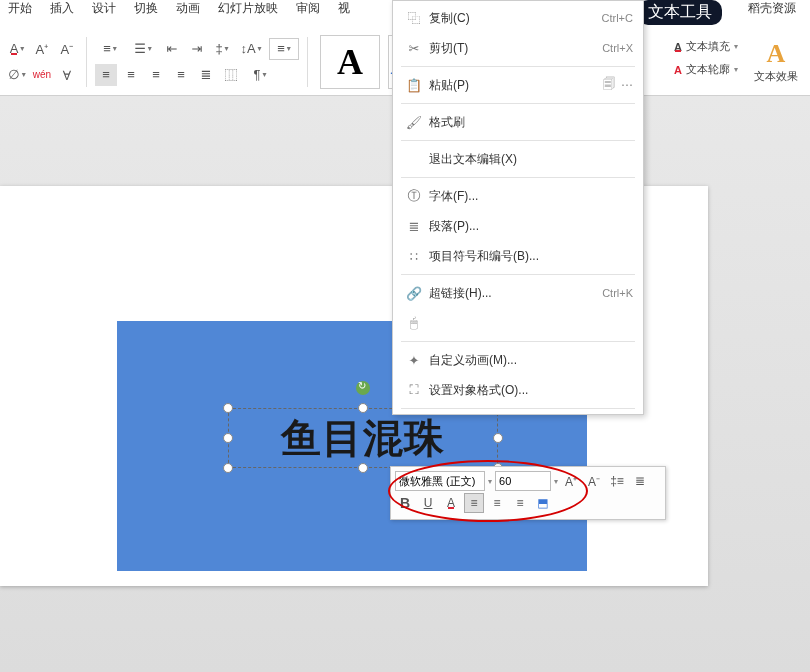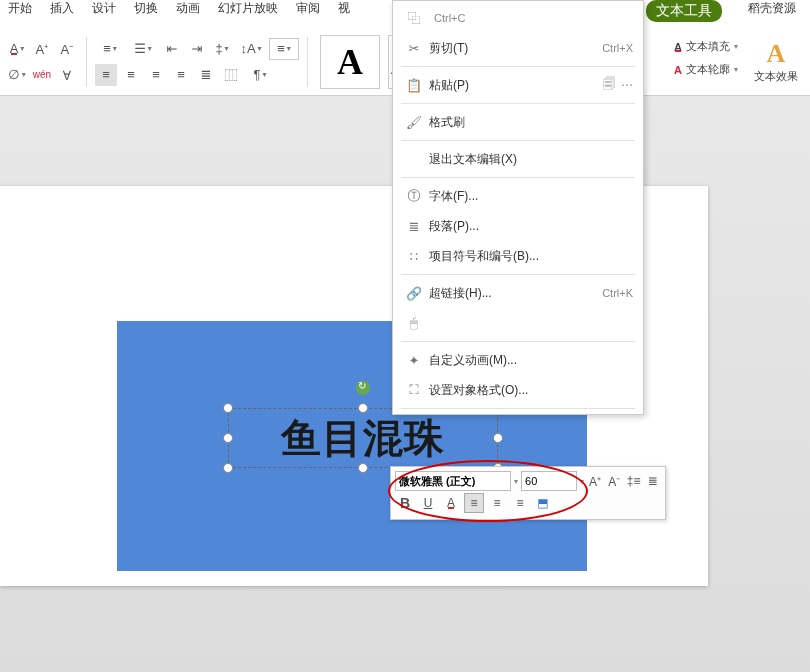--- a/index.html
+++ b/index.html
@@ -1,20 +1,20 @@
 <!DOCTYPE html>
 <html><head>
   <meta charset="utf-8">
   <style>
     * { margin: 0; padding: 0; box-sizing: border-box; font-family: "Microsoft YaHei", sans-serif; }
     body { width: 810px; height: 672px; background: #f0f0f0; overflow: hidden; position: relative; }
     
     .ribbon-tabs { background: #fff; height: 28px; display: flex; align-items: flex-start; padding-left: 8px; gap: 18px; font-size: 12px; color: #333; }
     .ribbon-tab { cursor: pointer; }
-    .tool-badge { background: #4d7c0f; color: #fff; padding: 2px 10px; border-radius: 10px; font-size: 14px; margin-left: auto; }
+    .tool-badge { background: #0f172a; color: #fff; padding: 2px 10px; border-radius: 10px; font-size: 16px; margin-left: auto; }
     .ribbon-tab-right { font-size: 12px; color: #333; margin: 0 14px 0 8px; }
     
     .ribbon-toolbar { background: #fff; height: 68px; border-bottom: 1px solid #d0d0d0; display: flex; align-items: center; padding: 4px 6px; gap: 4px; }
     .tb-group { display: flex; flex-direction: column; gap: 4px; }
     .tb-row { display: flex; gap: 3px; align-items: center; }
     .tb-btn { width: 22px; height: 22px; display: flex; align-items: center; justify-content: center; color: #555; font-size: 13px; border: 1px solid transparent; }
     .tb-btn.combo { width: 30px; }
     .tb-sep { width: 1px; height: 50px; background: #ddd; margin: 0 4px; }
     .big-A-box { width: 60px; height: 54px; border: 1px solid #ccc; background: #fff; display: flex; align-items: center; justify-content: center; margin-left: 4px; }
     .big-A { font-size: 36px; font-weight: bold; color: #000; font-family: Georgia, serif; }
@@ -40,21 +40,21 @@
     .cm-item { display: flex; align-items: center; height: 30px; padding: 0 10px 0 10px; }
     .cm-icon { width: 22px; display: flex; justify-content: center; color: #777; font-size: 13px; }
     .cm-label { flex: 1; padding-left: 4px; }
     .cm-shortcut { color: #888; font-size: 11px; margin-left: 9px; }
     .cm-sep { height: 1px; background: #e2e2e2; margin: 3px 8px; }
     .cm-extra { margin-left: auto; color: #888; display: flex; gap: 6px; align-items: center; }
     
     .mini-toolbar { position: absolute; left: 390px; top: 466px; width: 276px; height: 54px; background: #fdfdfd; border: 1px solid #c8c8c8; box-shadow: 1px 1px 4px rgba(0,0,0,.2); z-index: 60; padding: 3px 4px; }
     .mt-row { display: flex; align-items: center; gap: 3px; height: 22px; }
     .mt-input { height: 20px; border: 1px solid #bcbcbc; font-size: 11px; padding: 0 3px; background: #fff; }
-    .mt-font { width: 116px; font-weight: bold; }
+    .mt-font { width: 90px; }
     .mt-size { width: 56px; }
     .mt-btn { width: 20px; height: 20px; display: flex; align-items: center; justify-content: center; color: #555; font-size: 12px; border: 1px solid transparent; }
     .mt-btn.bold { font-weight: bold; font-size: 14px; }
     
     .red-ellipse { position: absolute; left: 388px; top: 460px; width: 200px; height: 62px; border: 2px solid #d40000; border-radius: 50%; z-index: 70; pointer-events: none; }
     
     .underline-red { position: relative; }
     .underline-red::after { content: ""; position: absolute; left: 1px; right: 1px; bottom: 1px; height: 2px; background: #d23; }
     .dd::after { content: "▾"; font-size: 8px; margin-left: 2px; color: #777; }
   </style>
@@ -152,20 +152,21 @@
       <div class="handle h-s"></div>
       <div class="handle h-se"></div>
       <span class="text-content">鱼目混珠</span>
     </div>
   </div>
 </div>
 
 <div class="context-menu" id="ctx">
     <div class="cm-item">
       <span class="cm-icon">⿻</span>
+      <span class="cm-label">复制(C)</span>
       <span class="cm-shortcut">Ctrl+C</span>
     </div>
     <div class="cm-item">
       <span class="cm-icon">✂</span>
       <span class="cm-label">剪切(T)</span>
       <span class="cm-shortcut">Ctrl+X</span>
     </div>
     <div class="cm-sep"></div>
     <div class="cm-item">
       <span class="cm-icon">📋</span>

